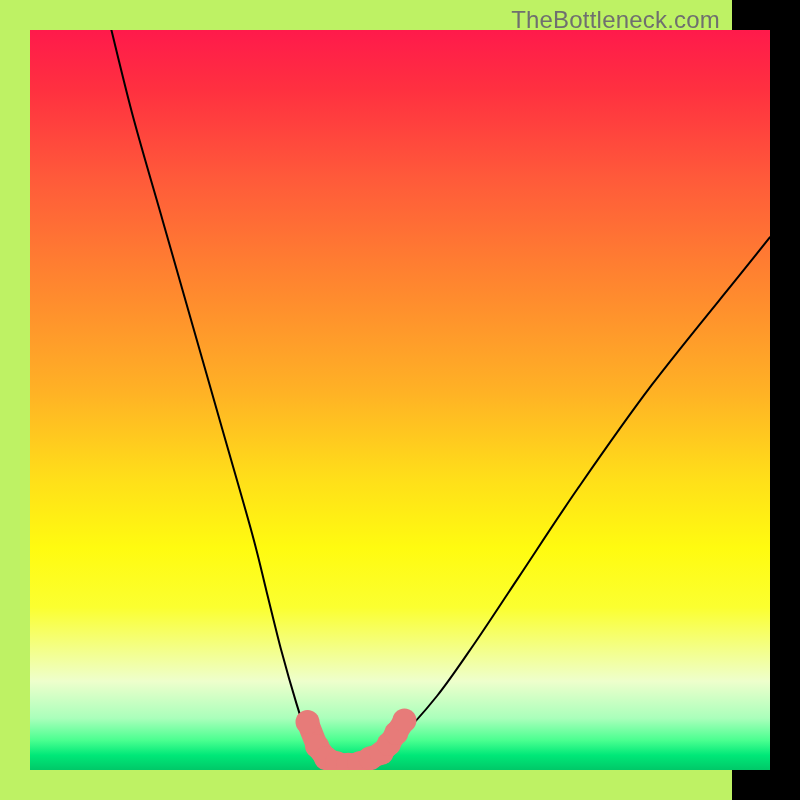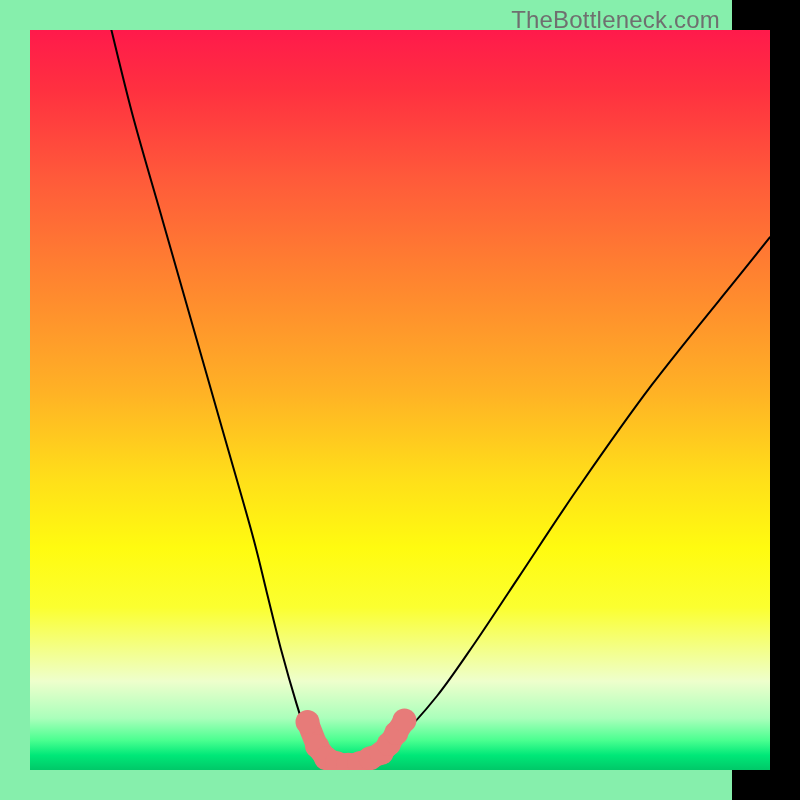--- a/index.html
+++ b/index.html
@@ -8,21 +8,21 @@
     width: 800px;
     height: 800px;
     background: #000;
     overflow: hidden;
     font-family: Arial, Helvetica, sans-serif;
   }
   .frame {
     position: relative;
     width: 732px;
     height: 800px;
-    background: #86efac;
+    background: #bef264;
   }
   .plot-area {
     position: absolute;
     left: 30px;
     top: 30px;
     width: 740px;
     height: 740px;
     background: linear-gradient(
       to bottom,
       #ff1a4b 0%,

